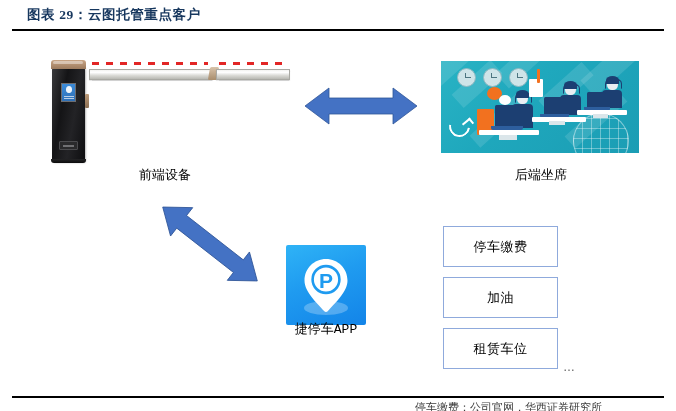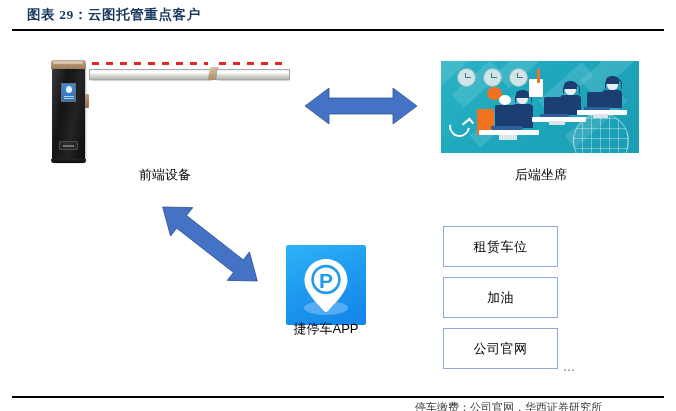--- a/index.html
+++ b/index.html
@@ -52,21 +52,21 @@
     color: #3d3d3d;
     white-space: nowrap;
     overflow: hidden;
     height: 12px;
     line-height: 16px;
   }
 
   
   .caption {
     position: absolute;
-    font-family: Liberation Sans, sans-serif;
+    font-family: Liberation Mono, monospace;
     font-size: 13px;
     color: #000000;
     white-space: nowrap;
     text-align: center;
   }
 
   
   .gate-wrap {
     position: absolute;
     left: 48px;
@@ -517,19 +517,19 @@
   <svg width="80" height="80" viewBox="0 0 80 80" style="position:absolute;inset:0;" xmlns="http://www.w3.org/2000/svg">
     <ellipse cx="40" cy="63" rx="22" ry="7" fill="#ffffff" opacity="0.26"></ellipse>
     <path d="M40 14 C28 14 18.5 23.5 18.5 35.5 C18.5 47 31 58 38.3 66.2 C39.2 67.2 40.8 67.2 41.7 66.2 C49 58 61.5 47 61.5 35.5 C61.5 23.5 52 14 40 14 Z" fill="#ffffff"></path>
     <circle cx="40" cy="34.5" r="13.4" fill="none" stroke="#1f9bf0" stroke-width="2.6"></circle>
     <text x="40" y="42.5" text-anchor="middle" font-family="Liberation Sans, DejaVu Sans, sans-serif" font-size="21" font-weight="bold" fill="#1f9bf0">P</text>
   </svg>
 </div>
 
 <div class="caption" style="left:266px; top:320px; width:120px;">捷停车APP</div>
 
-<div class="svc-box svc-1">租赁车位</div>
+<div class="svc-box svc-1">停车缴费</div>
 <div class="svc-box svc-2">加油</div>
-<div class="svc-box svc-3">公司官网</div>
+<div class="svc-box svc-3">租赁车位</div>
 <div class="svc-ellipsis">…</div>
 
 <div class="rule-bottom"></div>
 <div class="source-note">停车缴费：公司官网，华西证券研究所</div>
 
 </body></html>

